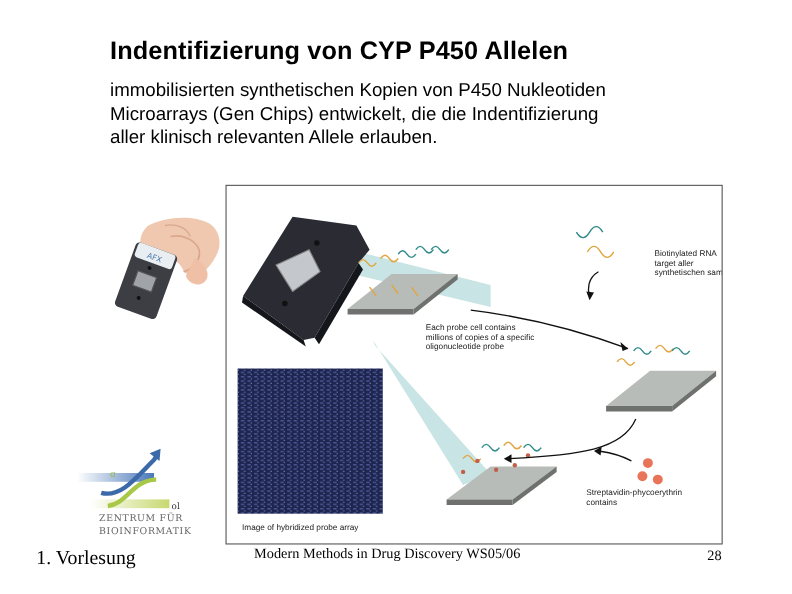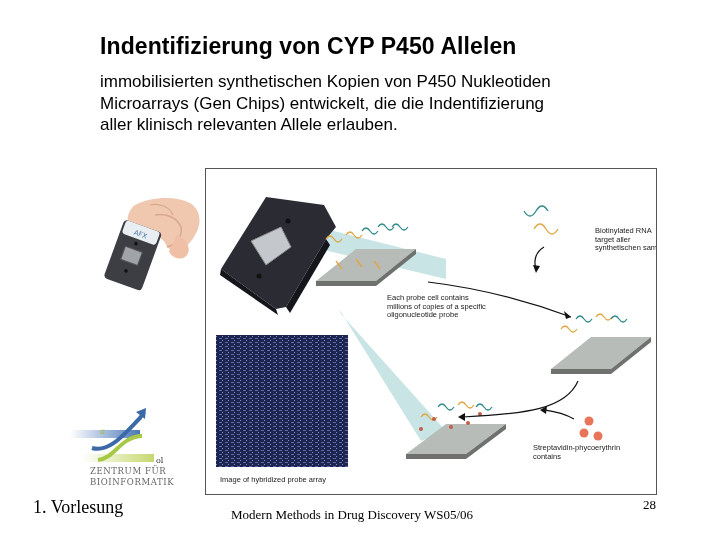--- a/index.html
+++ b/index.html
@@ -10,21 +10,21 @@
   .body-text { position: absolute; left: 100px; top: 71px; width: 560px; font-size: 17px; line-height: 21.5px; }
   .body-text div { white-space: nowrap; }
 
   .hand { position: absolute; left: 95px; top: 195px; width: 110px; height: 105px; }
   .logo { position: absolute; left: 70px; top: 408px; width: 125px; height: 82px; }
 
   .figure { position: absolute; left: 205px; top: 168px; width: 452px; height: 327px; border: 1px solid #555; background: #fff; overflow: hidden; }
   .fig-text { position: absolute; font-size: 7.5px; line-height: 8.5px; color: #222; white-space: nowrap; font-family: "Liberation Sans", sans-serif; }
 
   .footer-left { position: absolute; left: 33px; top: 497px; font-family: "Liberation Serif", serif; font-size: 18px; }
-  .footer-center { position: absolute; left: 231px; top: 495px; font-family: "Liberation Serif", serif; font-size: 13px; margin-top: 12px; }
+  .footer-center { position: absolute; left: 231px; top: 495px; font-family: "Liberation Serif", serif; font-size: 13px; }
   .footer-right { position: absolute; left: 643px; top: 497px; font-family: "Liberation Serif", serif; font-size: 13px; }
 </style>
 </head>
 <body>
 
 <div class="title">Indentifizierung von CYP P450 Allelen</div>
 
 <div class="body-text">
   <div>immobilisierten synthetischen Kopien von P450 Nukleotiden</div>
   <div>Microarrays (Gen Chips) entwickelt, die die Indentifizierung</div>

